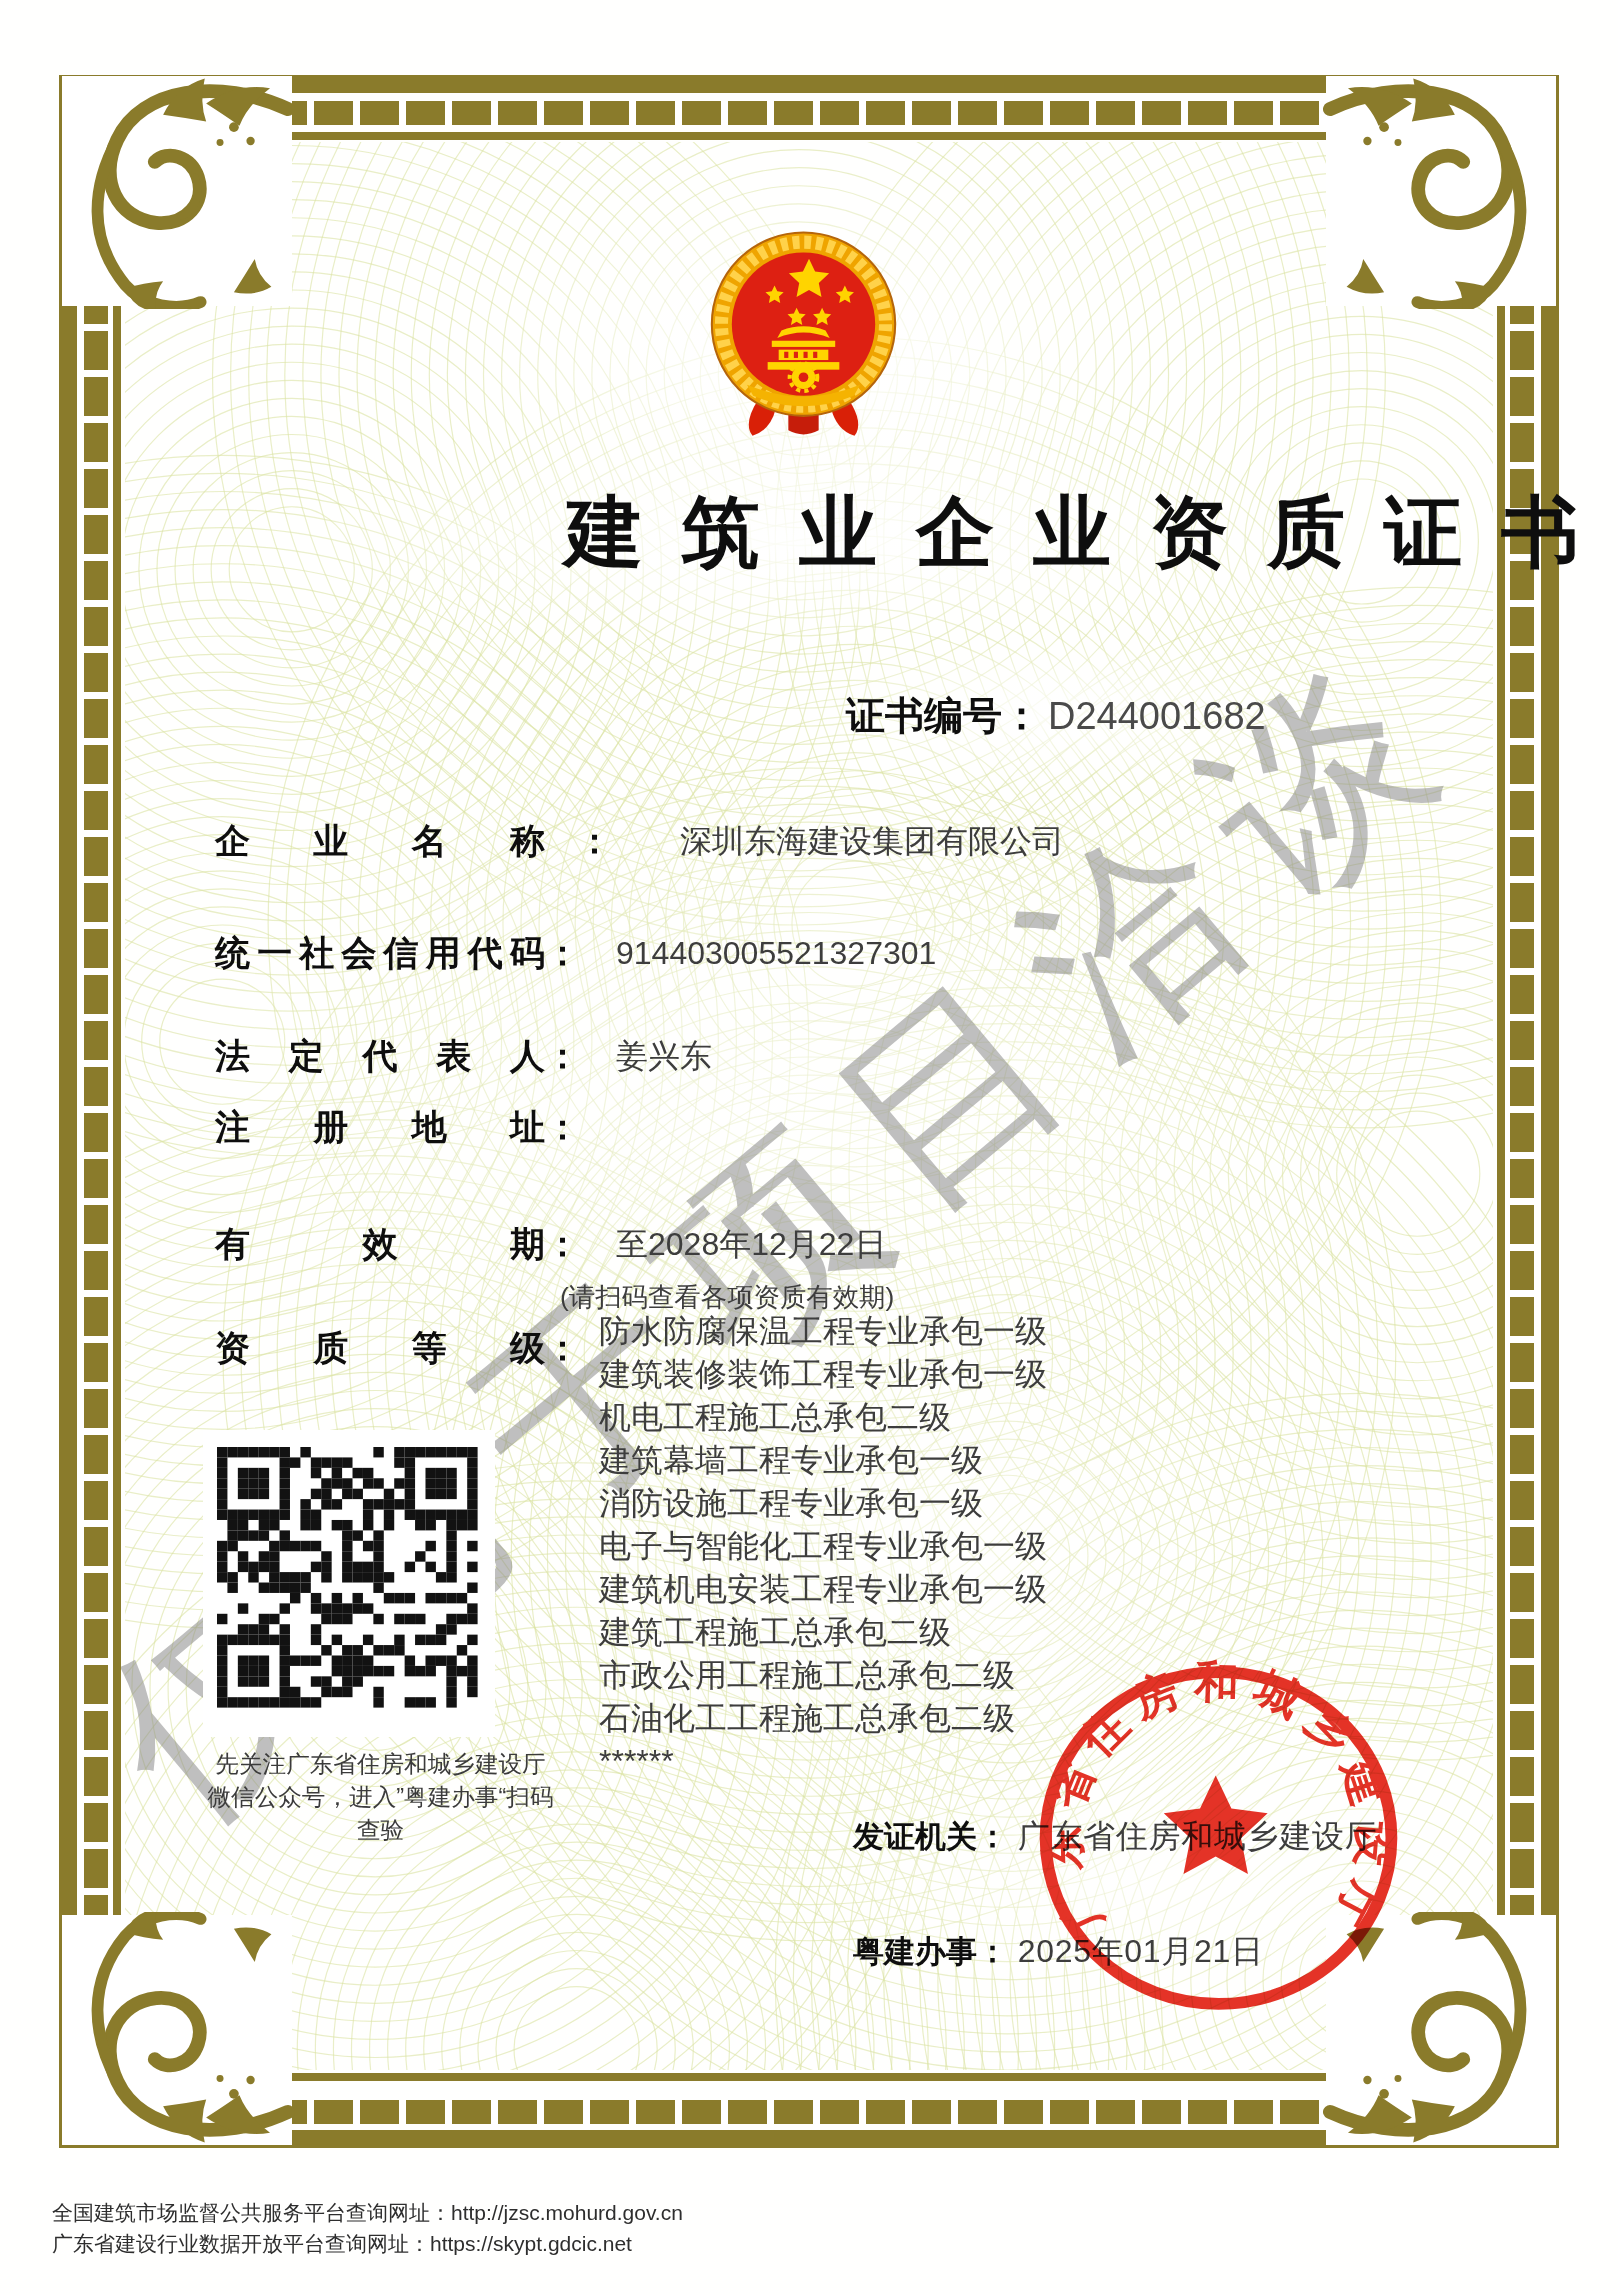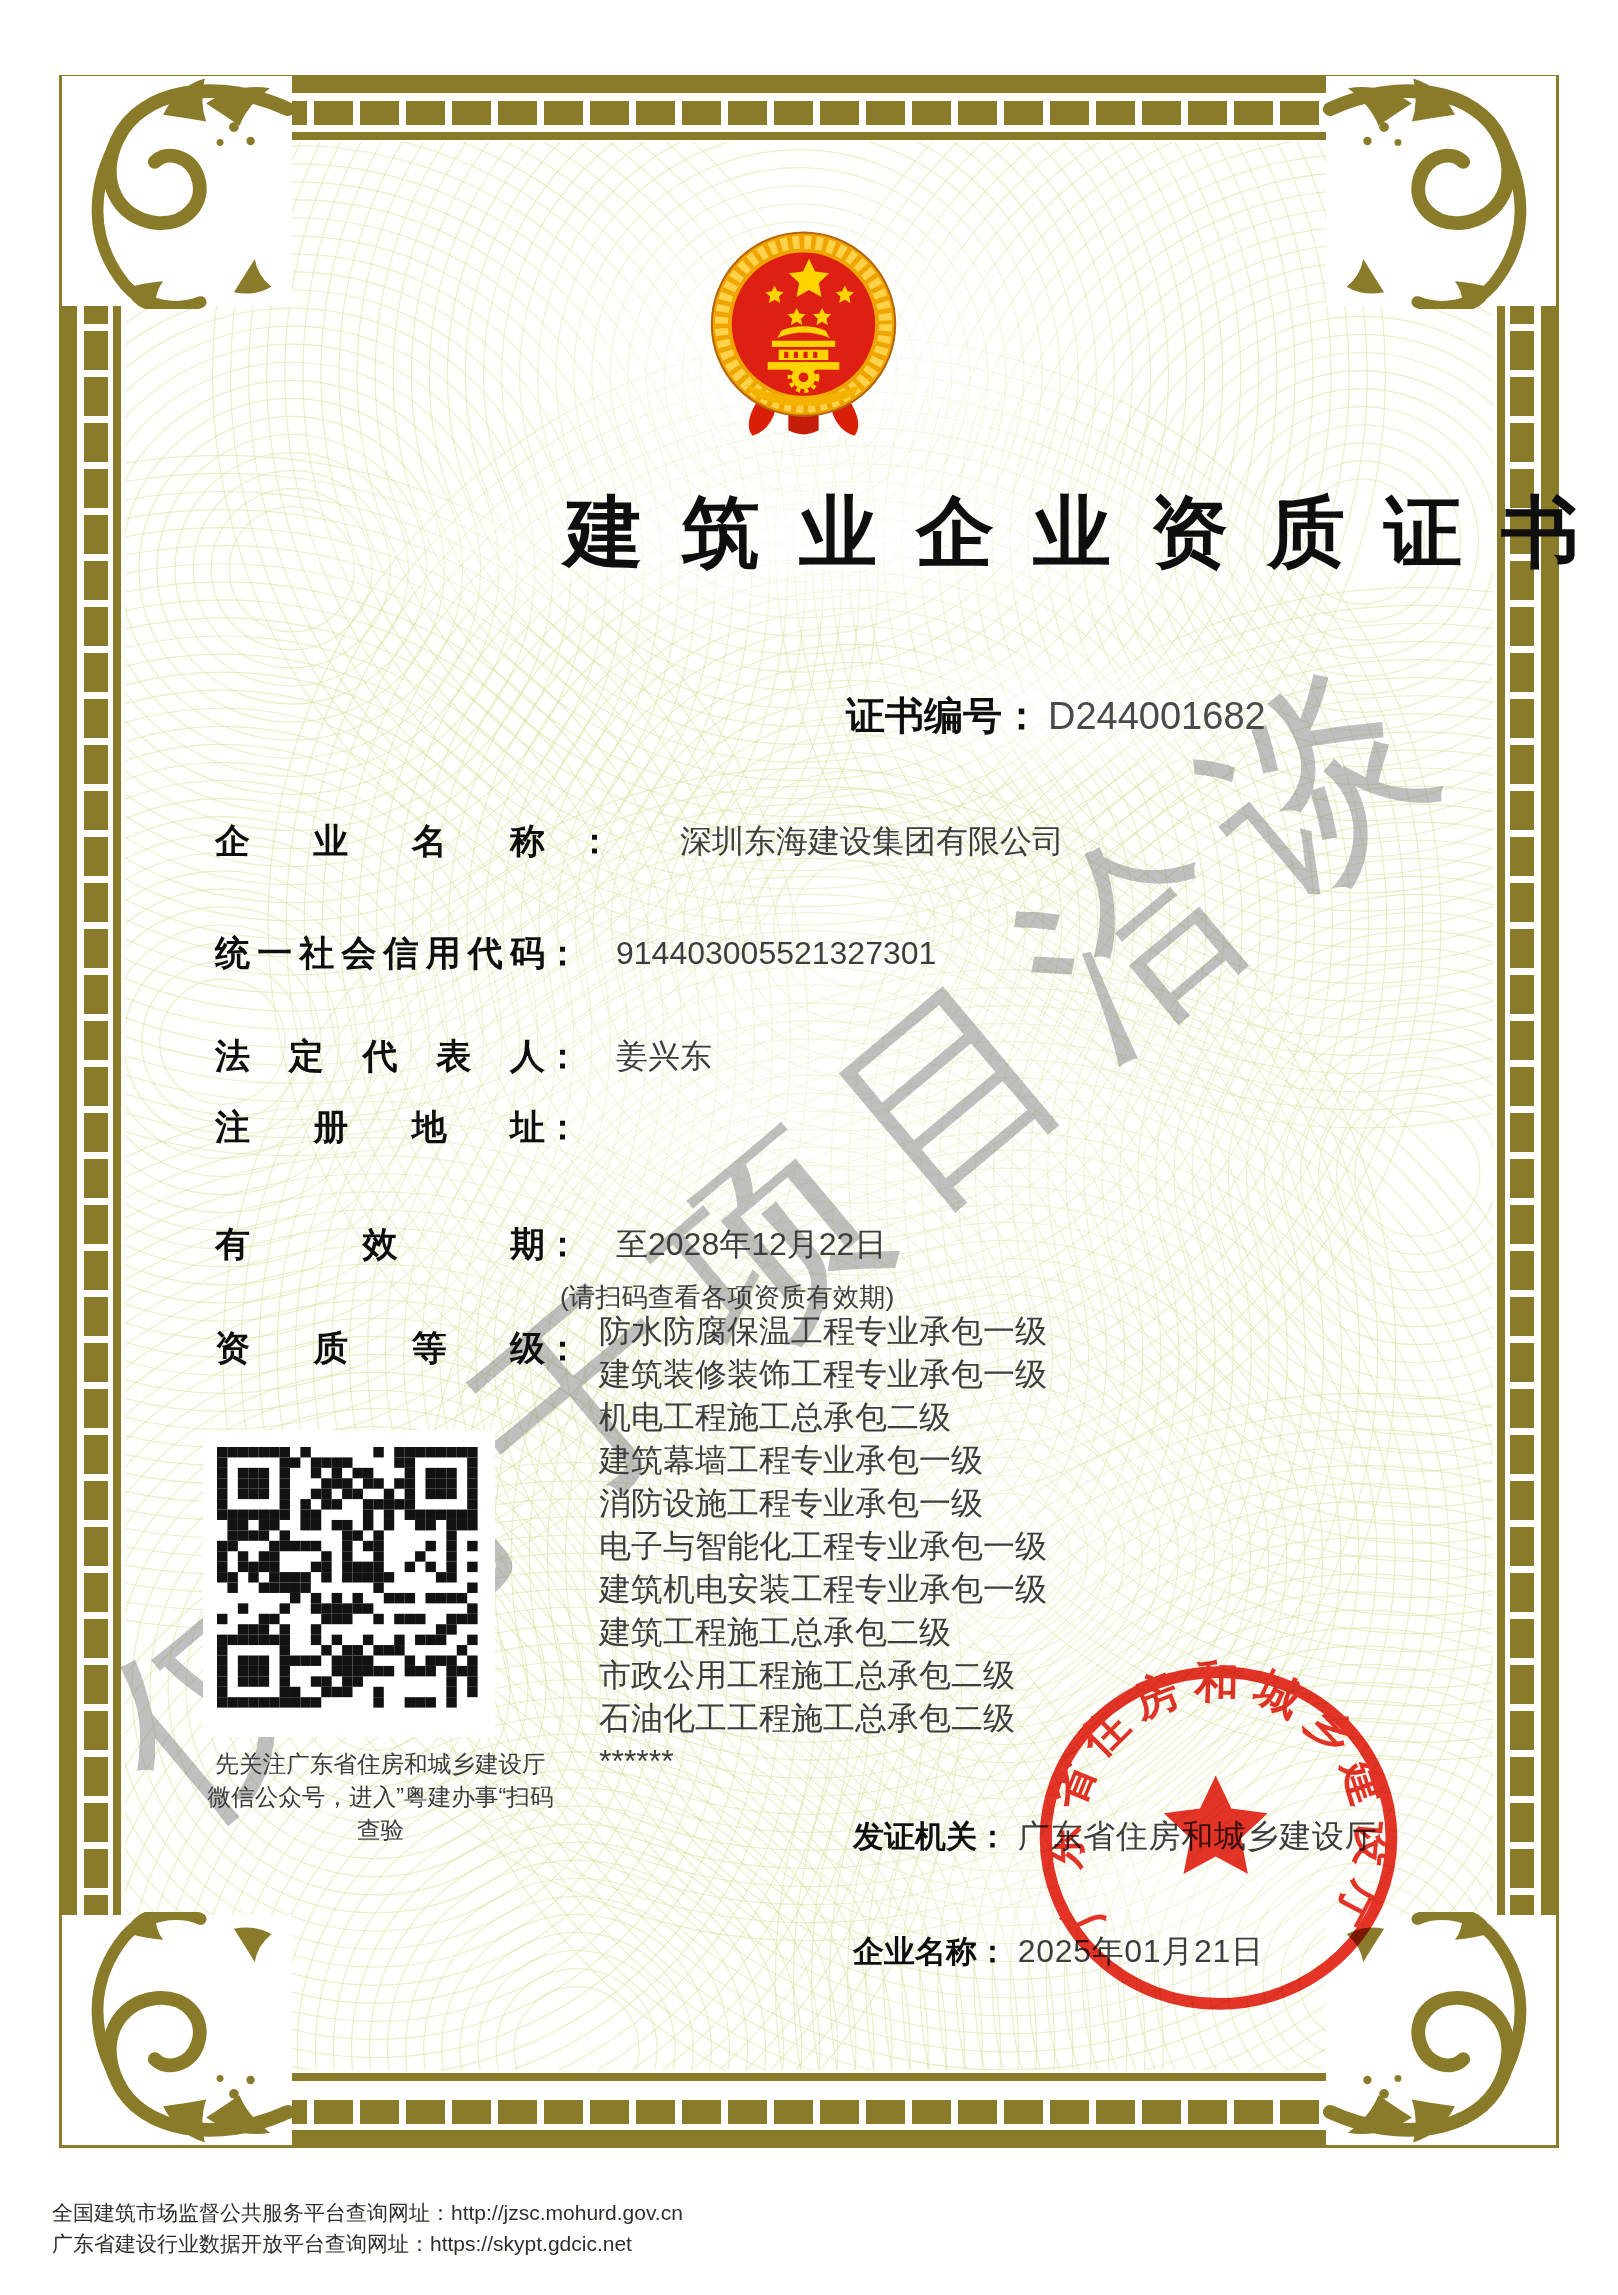--- a/index.html
+++ b/index.html
@@ -907,21 +907,21 @@
         <rect x="330" y="360" width="15" height="15"></rect>
       </svg>
   </div>
   <div class="qr-caption">先关注广东省住房和城乡建设厅微信公众号，进入”粤建办事“扫码查验</div>
 
   <div class="issuer">
     <span class="lab">发证机关：</span>
     <span class="val">广东省住房和城乡建设厅</span>
   </div>
   <div class="issuedate">
-    <span class="lab">企业名称：</span>
+    <span class="lab">粤建办事：</span>
     <span class="val">2025年01月21日</span>
   </div>
 
   <svg class="seal" viewBox="0 0 540 524" xmlns="http://www.w3.org/2000/svg">
     <defs>
       <path id="sealArc" d="M 120 397 A 202 202 0 1 1 420 397" fill="none"></path>
     </defs>
     <ellipse class="ink" cx="270" cy="262" rx="249" ry="239" stroke-width="17"></ellipse>
     <path d="M266,172 l22.6,47.6 52.2,6.8 -38.4,36 10,51.6 -46.4,-25.4 -46.4,25.4 10,-51.6 -38.4,-36 52.2,-6.8 z" fill="#e3281b"></path>
     <text>

